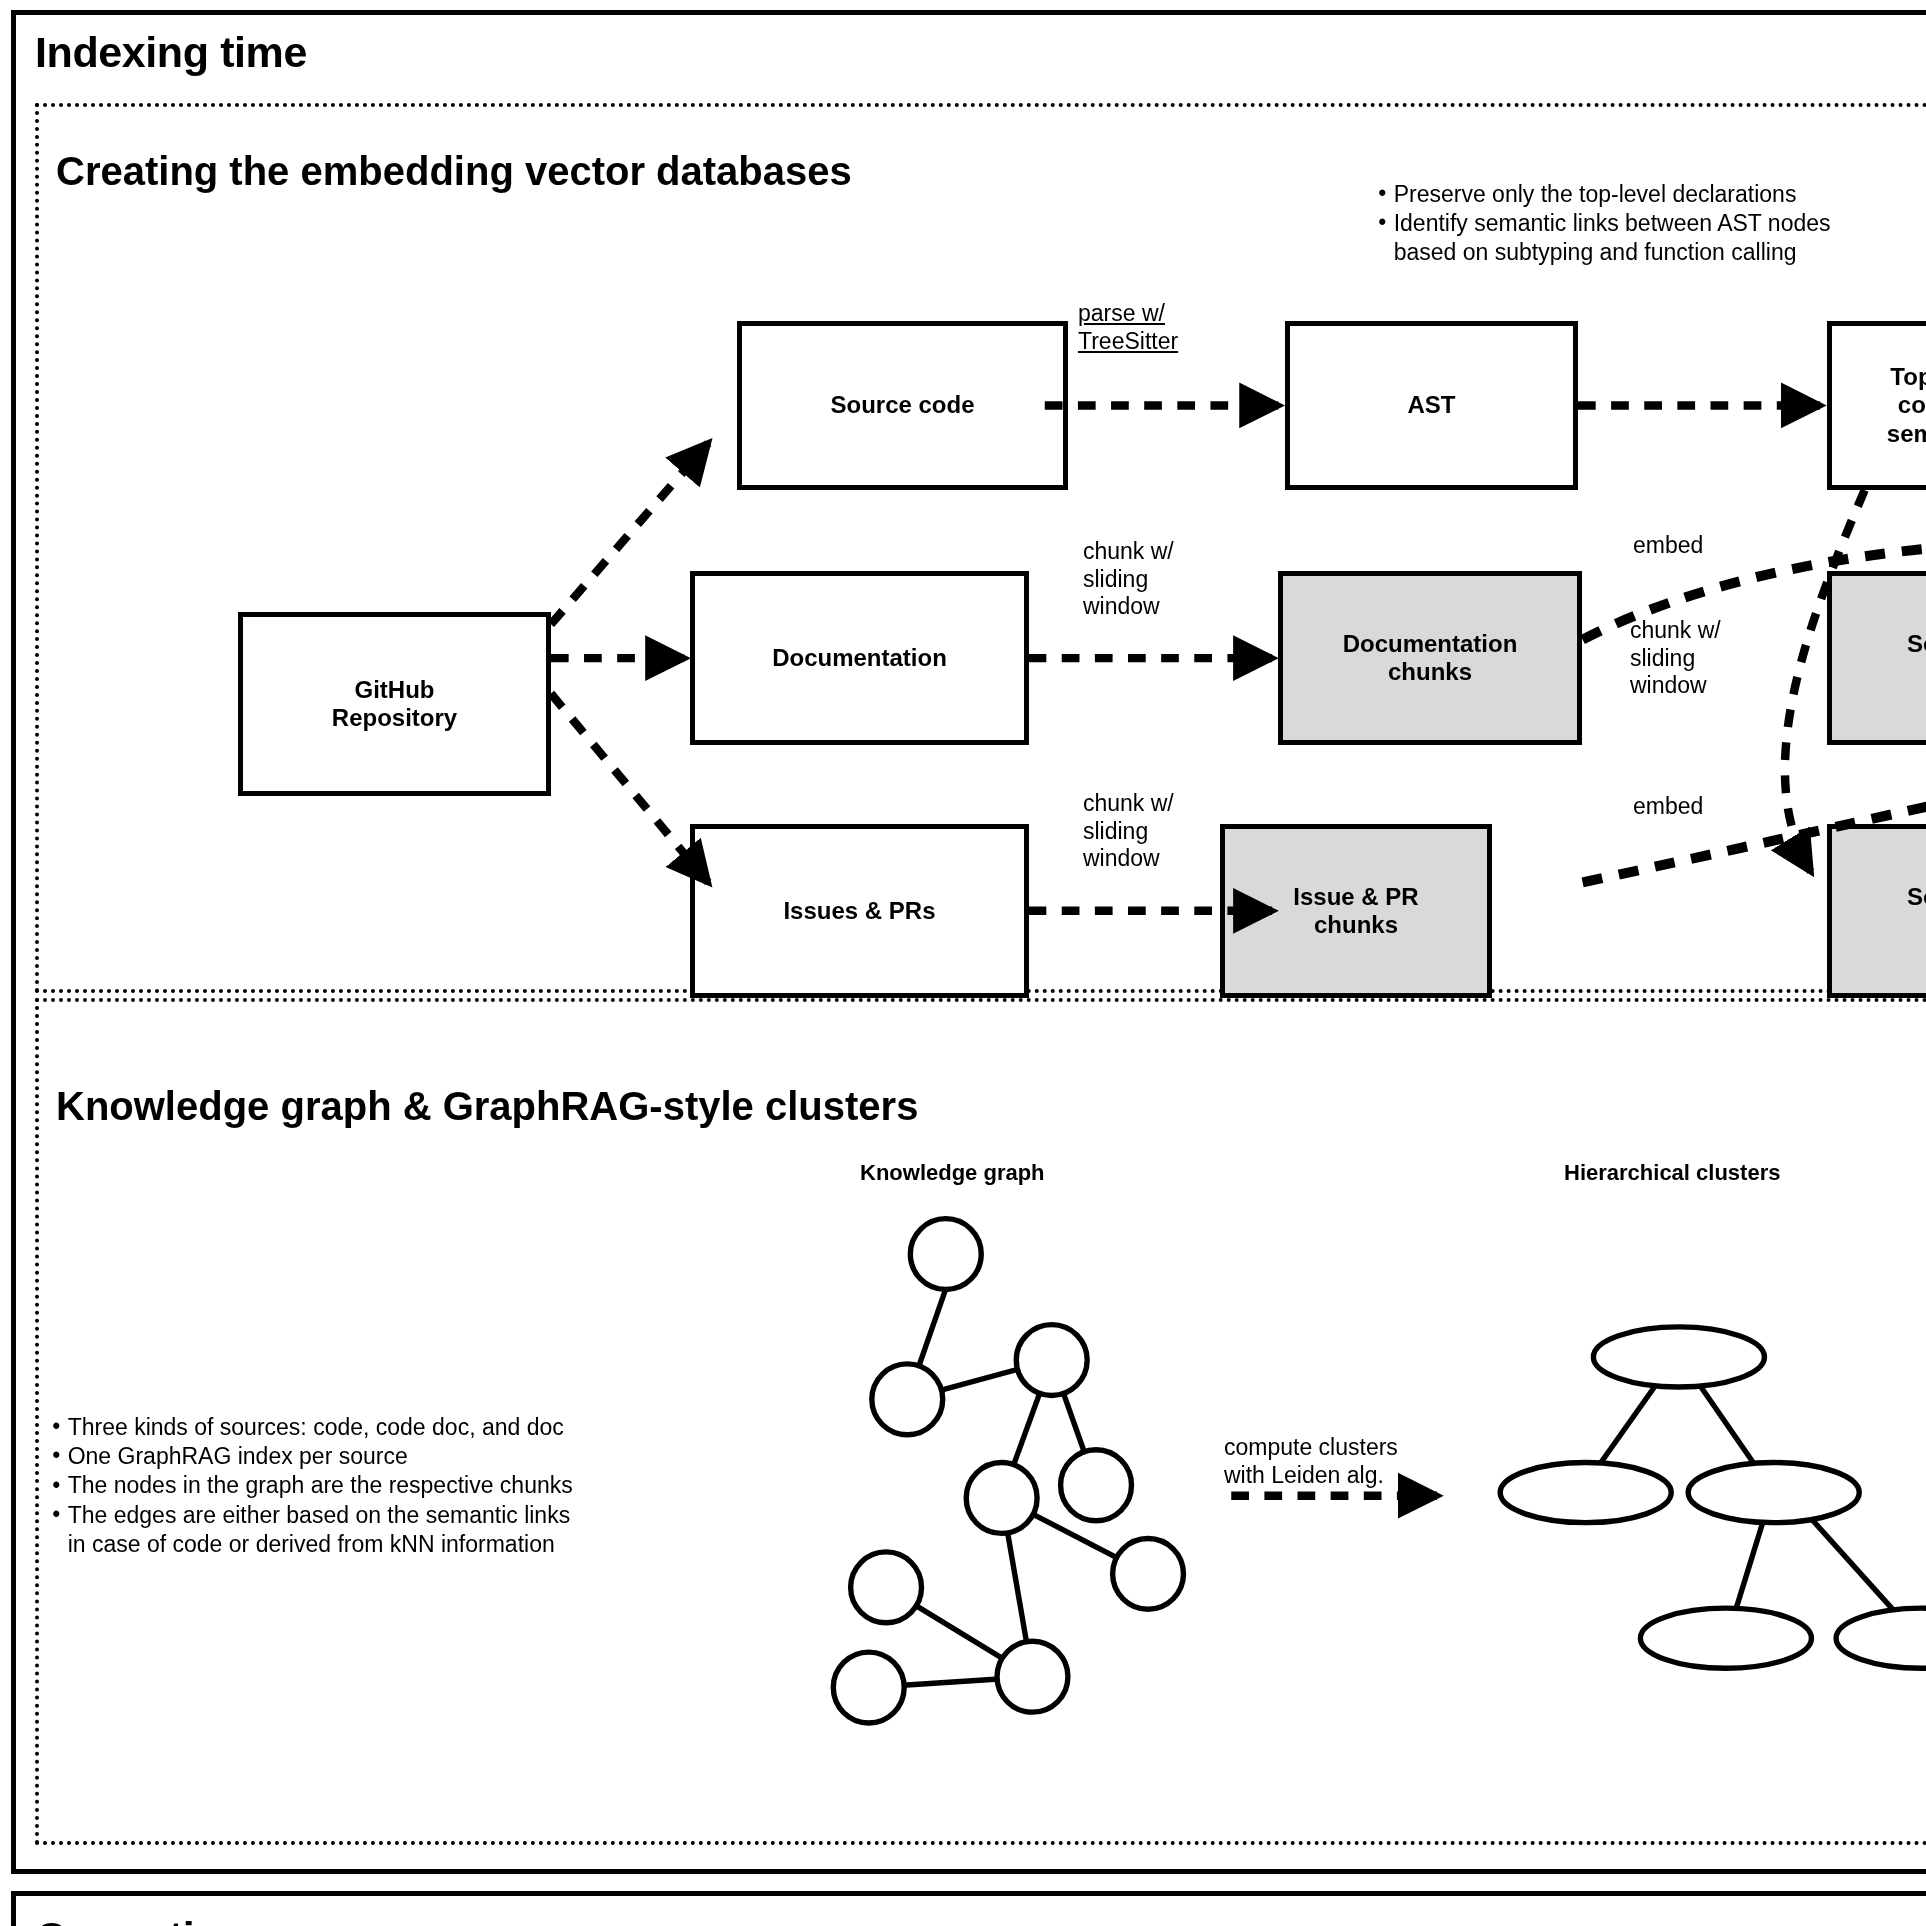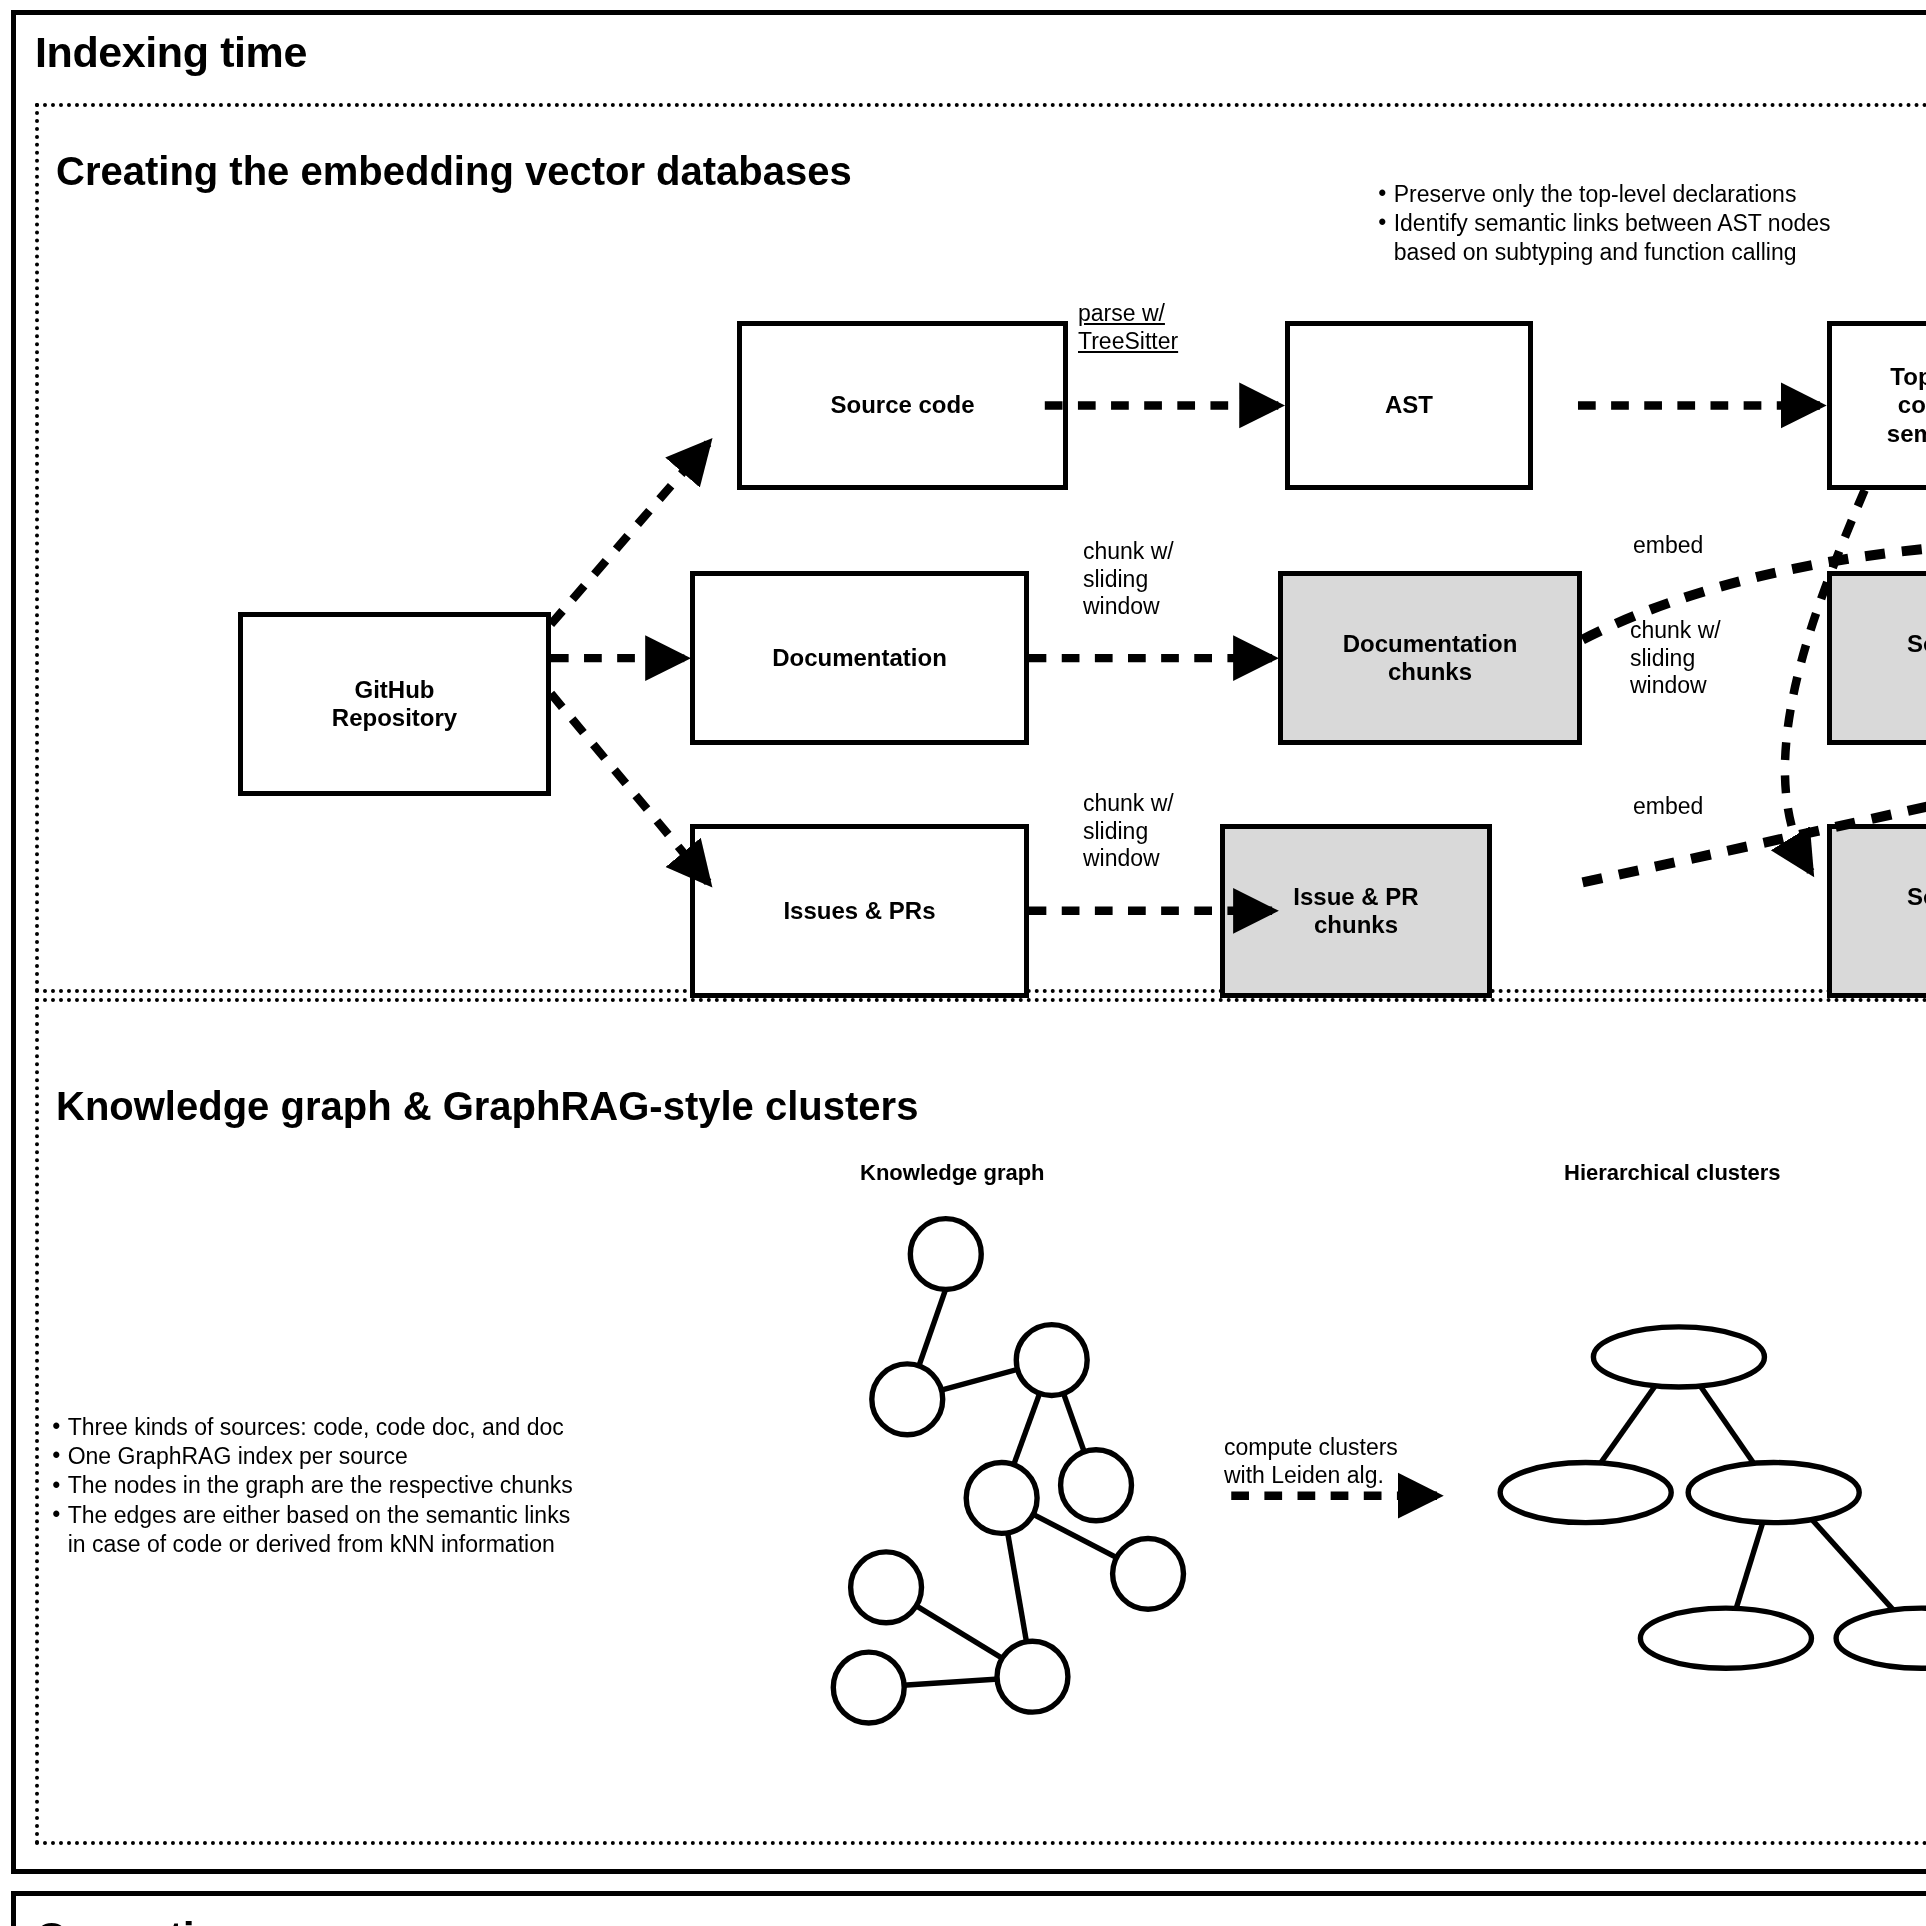--- a/index.html
+++ b/index.html
@@ -48,21 +48,21 @@
 
   <div class="node" style="left:238px;top:571px;width:313px;height:184px;white-space:pre-line;margin-top:41px;">GitHub
 Repository</div>
 
   <div class="node" style="left:713px;top:321px;width:331px;height:169px;margin-left:24px;">Source code</div>
 
   <div class="node" style="left:690px;top:571px;width:339px;height:174px;">Documentation</div>
 
   <div class="node" style="left:690px;top:824px;width:339px;height:174px;">Issues &amp; PRs</div>
 
-  <div class="node" style="left:1285px;top:321px;width:248px;height:169px;">AST</div>
+  <div class="node" style="left:1285px;top:321px;width:293px;height:169px;">AST</div>
 
   <div class="node shaded" style="left:1278px;top:571px;width:304px;height:174px;white-space:pre-line;">Documentation
 chunks</div>
 
   <div class="node shaded" style="left:1220px;top:824px;width:272px;height:174px;white-space:pre-line;">Issue &amp; PR
 chunks</div>
 
   <div class="node" style="left:1827px;top:321px;width:293px;height:169px;white-space:pre-line;">Top-level code
 constructs (+
 semantic links)</div>

